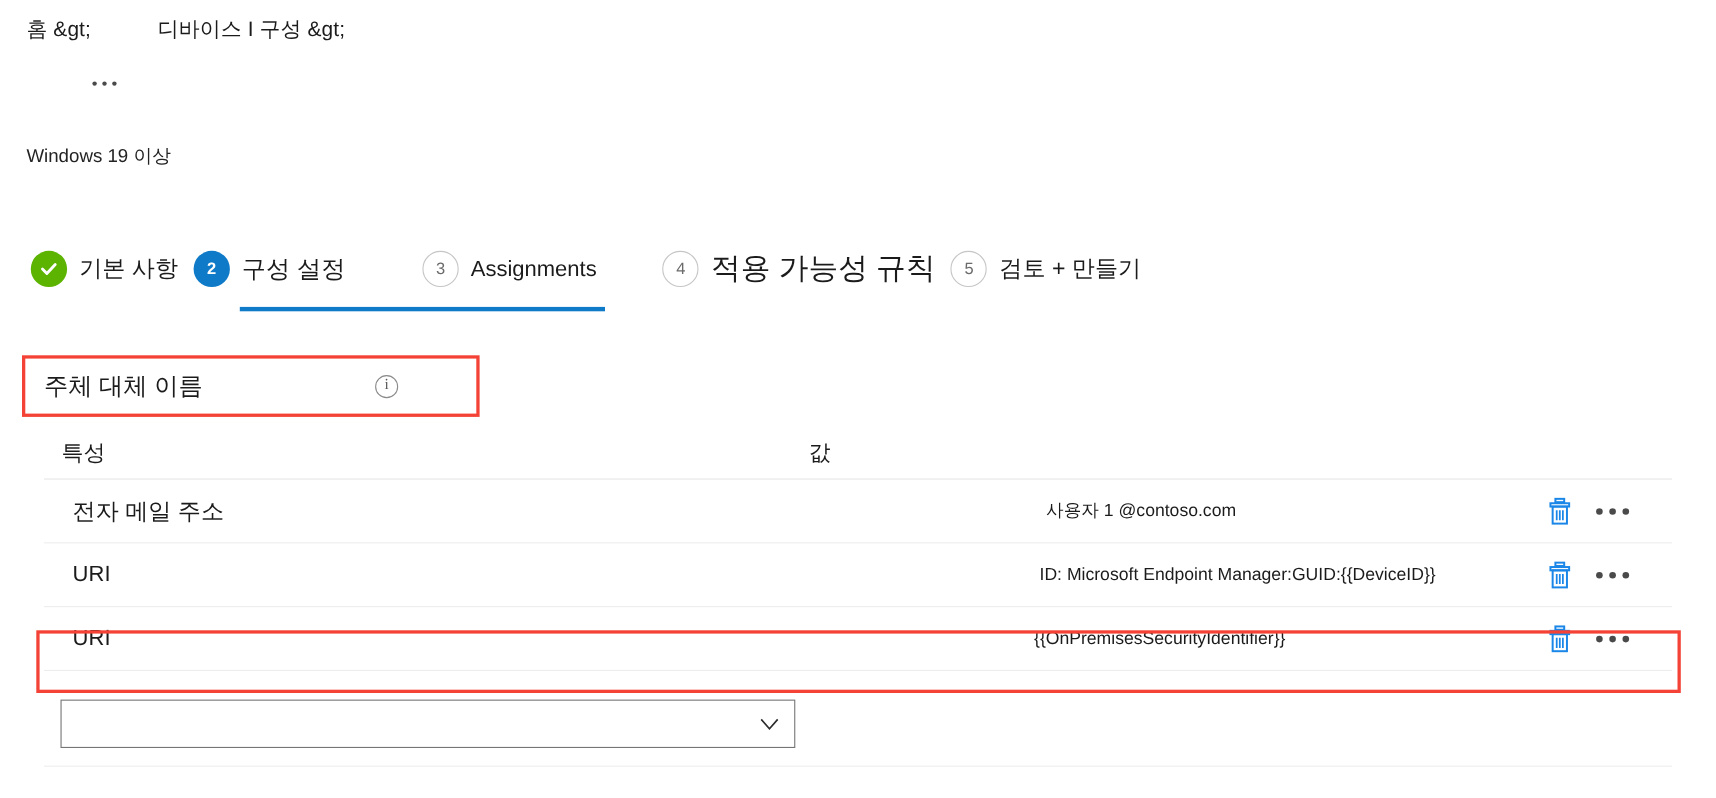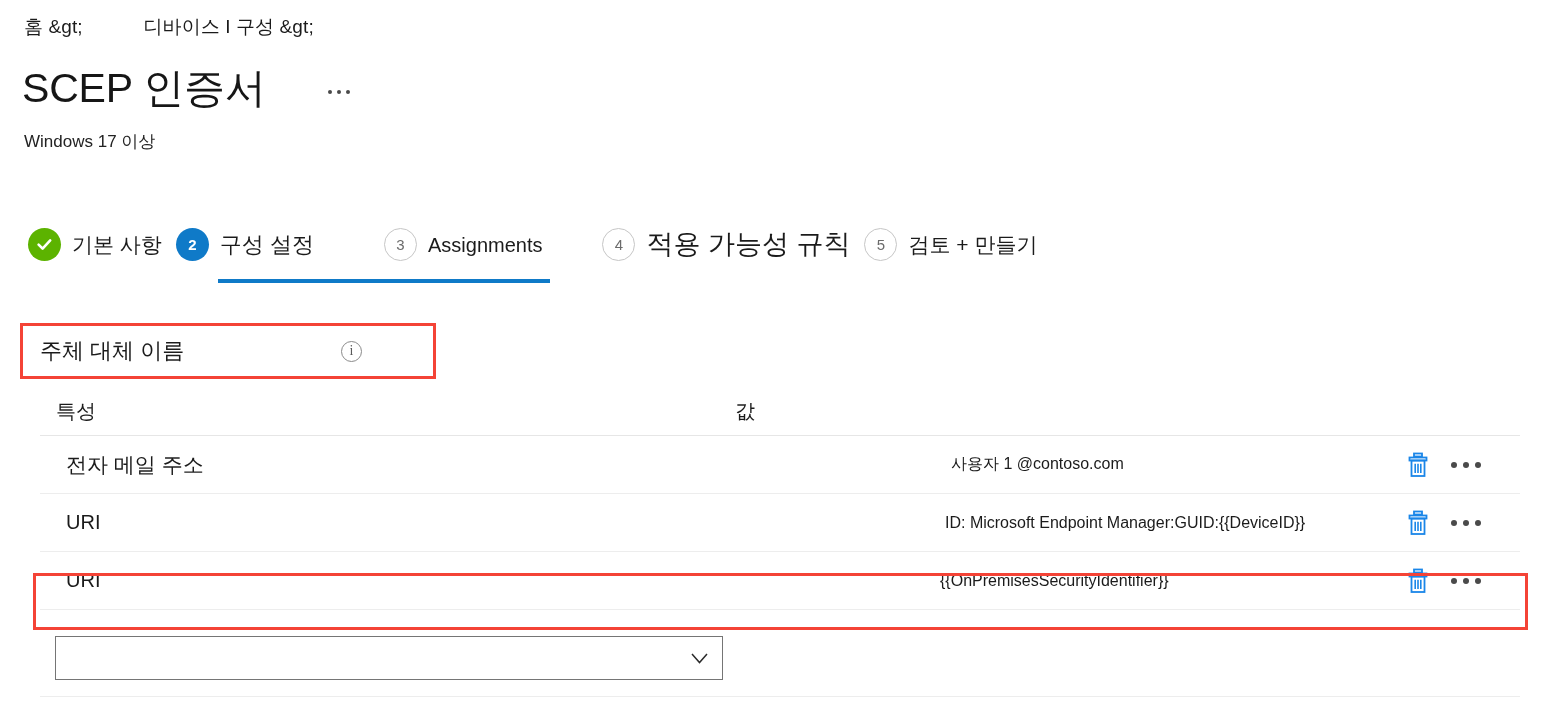--- a/index.html
+++ b/index.html
@@ -307,28 +307,27 @@
 </head>
 <body>
 
 <div class="breadcrumb">
   <span class="crumb">홈 &amp;gt;</span>
   <span class="crumb-gap"></span>
   <span class="crumb">디바이스 I 구성 &amp;gt;</span>
 </div>
 
 <div class="title-row">
-  <span class="page-title">SCEP 인증서</span>
   <span class="title-ellipsis">
     <i></i>
     <i></i>
     <i></i>
   </span>
 </div>
-<div class="subtitle">Windows 17 이상</div>
+<div class="subtitle">Windows 19 이상</div>
 
 <div class="wizard">
 
   <div class="step s1">
     <span class="step-badge done">
       <svg width="19" height="19" viewBox="0 0 19 19" aria-hidden="true">
         <path d="M3.6 9.6 L7.6 13.6 L15.2 5.4" fill="none" stroke="#ffffff" stroke-width="2.6" stroke-linecap="round" stroke-linejoin="round"></path>
       </svg>
     </span>
     <span class="step-label small">기본 사항</span>

